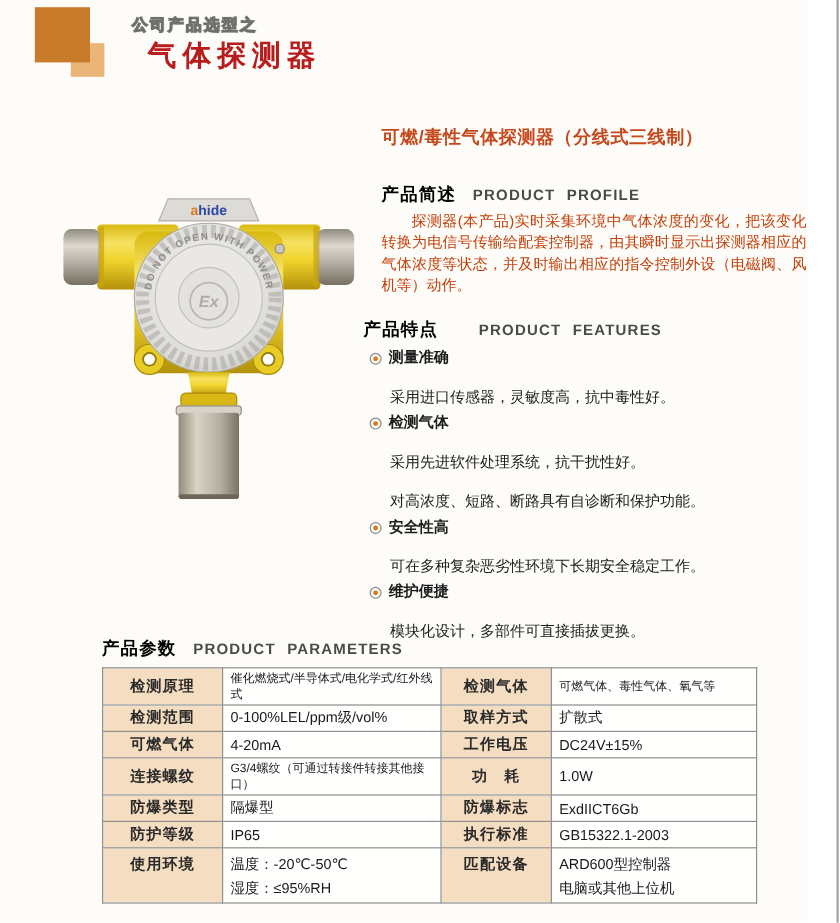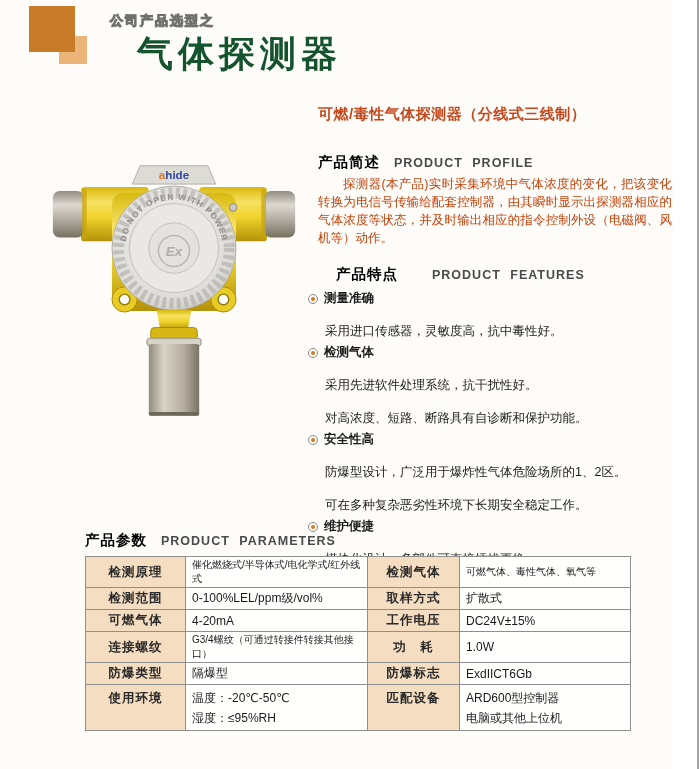--- a/index.html
+++ b/index.html
@@ -7,30 +7,30 @@
   body { font-family:"Liberation Sans","DejaVu Sans",sans-serif; color:#222; }
   #page { position:relative; width:700px; height:648px; background:#ffffff; }
   #content { position:absolute; left:0; top:0; width:673px; height:769px; background:#fdfcf8; }
   #edge-line { position:absolute; left:697px; top:0; width:2px; height:769px; background:#a8a8a8; }
 
   
   .sq-dark { position:absolute; left:29px; top:6px; width:46px; height:46px; background:var(--accent_dark_orange); z-index:2; }
   .sq-light { position:absolute; left:59px; top:36px; width:28px; height:28px; background:var(--accent_light_orange); z-index:1; }
   .eyebrow { position:absolute; left:110px; top:12px; font-size:13px; font-weight:bold; letter-spacing:2px;
              color:#ffffff; -webkit-text-stroke:1px #6f6f6c; text-shadow:0 0 1px #6f6f6c; }
-  .main-title { position:absolute; left:137px; top:30px; font-size:36px; font-weight:bold; letter-spacing:5px; color:#14532d; }
+  .main-title { position:absolute; left:123px; top:30px; font-size:24px; font-weight:bold; letter-spacing:5px; color:#b91c1c; }
   .product-title { position:absolute; left:318px; top:105px; width:356px; font-size:15px; font-weight:bold;
                    color:var(--title_red); letter-spacing:0.5px; }
   .sec-head { position:absolute; display:flex; align-items:baseline; gap:14px; }
   .sec-head .cn { font-size:14.5px; font-weight:bold; color:#000; letter-spacing:1px; }
   .sec-head .en { font-size:12.5px; font-weight:bold; color:#4a4a4a; letter-spacing:1px; word-spacing:5px; }
   .profile-head { left:318px; top:153px; }
   .profile-body { position:absolute; left:318px; top:175px; width:354px; font-size:12.5px; line-height:18px;
                   text-align:justify; text-indent:2em; color:#c2410c; }
-  .features-head { left:336px; top:265px;gap:34px; }
+  .features-head { left:303px; top:265px;gap:34px; }
   .features-list { position:absolute; left:308px; top:288px; width:364px; }
   .feature-item { margin-bottom:0; }
   .feat-title { display:flex; align-items:center; gap:6px; height:21px; font-size:12.5px; font-weight:bold; color:#1c1c1c; }
   .bullet { width:10px; height:10px; border:1.5px solid #8a8a8a; border-radius:50%; position:relative; flex:0 0 auto; }
   .bullet::after { content:''; position:absolute; left:2px; top:2px; right:2px; bottom:2px;
                    background:var(--bullet_orange); border-radius:50%; }
   .feat-line { font-size:12.5px; line-height:21px; color:#1c1c1c; padding-left:17px;margin-top:12px; }
 
   
   .params-head { left:85px; top:531px; }
@@ -149,21 +149,20 @@
           <span>检测气体</span>
         </div>
         <div class="feat-line">采用先进软件处理系统，抗干扰性好。</div>
         <div class="feat-line">对高浓度、短路、断路具有自诊断和保护功能。</div>
       </div>
       <div class="feature-item">
         <div class="feat-title">
           <span class="bullet"></span>
           <span>安全性高</span>
         </div>
-        <div class="feat-line">防爆型设计，广泛用于爆炸性气体危险场所的1、2区。</div>
         <div class="feat-line">可在多种复杂恶劣性环境下长期安全稳定工作。</div>
       </div>
       <div class="feature-item">
         <div class="feat-title">
           <span class="bullet"></span>
           <span>维护便捷</span>
         </div>
         <div class="feat-line">模块化设计，多部件可直接插拔更换。</div>
       </div>
     </div>
@@ -203,20 +202,26 @@
           <td class="val small">G3/4螺纹（可通过转接件转接其他接口）</td>
           <td class="lbl">功　耗</td>
           <td class="val">1.0W</td>
         </tr>
         <tr>
           <td class="lbl">防爆类型</td>
           <td class="val">隔爆型</td>
           <td class="lbl">防爆标志</td>
           <td class="val">ExdIICT6Gb</td>
         </tr>
+        <tr>
+          <td class="lbl">防护等级</td>
+          <td class="val">IP65</td>
+          <td class="lbl">执行标准</td>
+          <td class="val">GB15322.1-2003</td>
+        </tr>
         <tr class="tall">
           <td class="lbl">使用环境</td>
           <td class="val">温度：-20℃-50℃
 湿度：≤95%RH</td>
           <td class="lbl">匹配设备</td>
           <td class="val">ARD600型控制器
 电脑或其他上位机</td>
         </tr>
       </tbody>
   </table>

